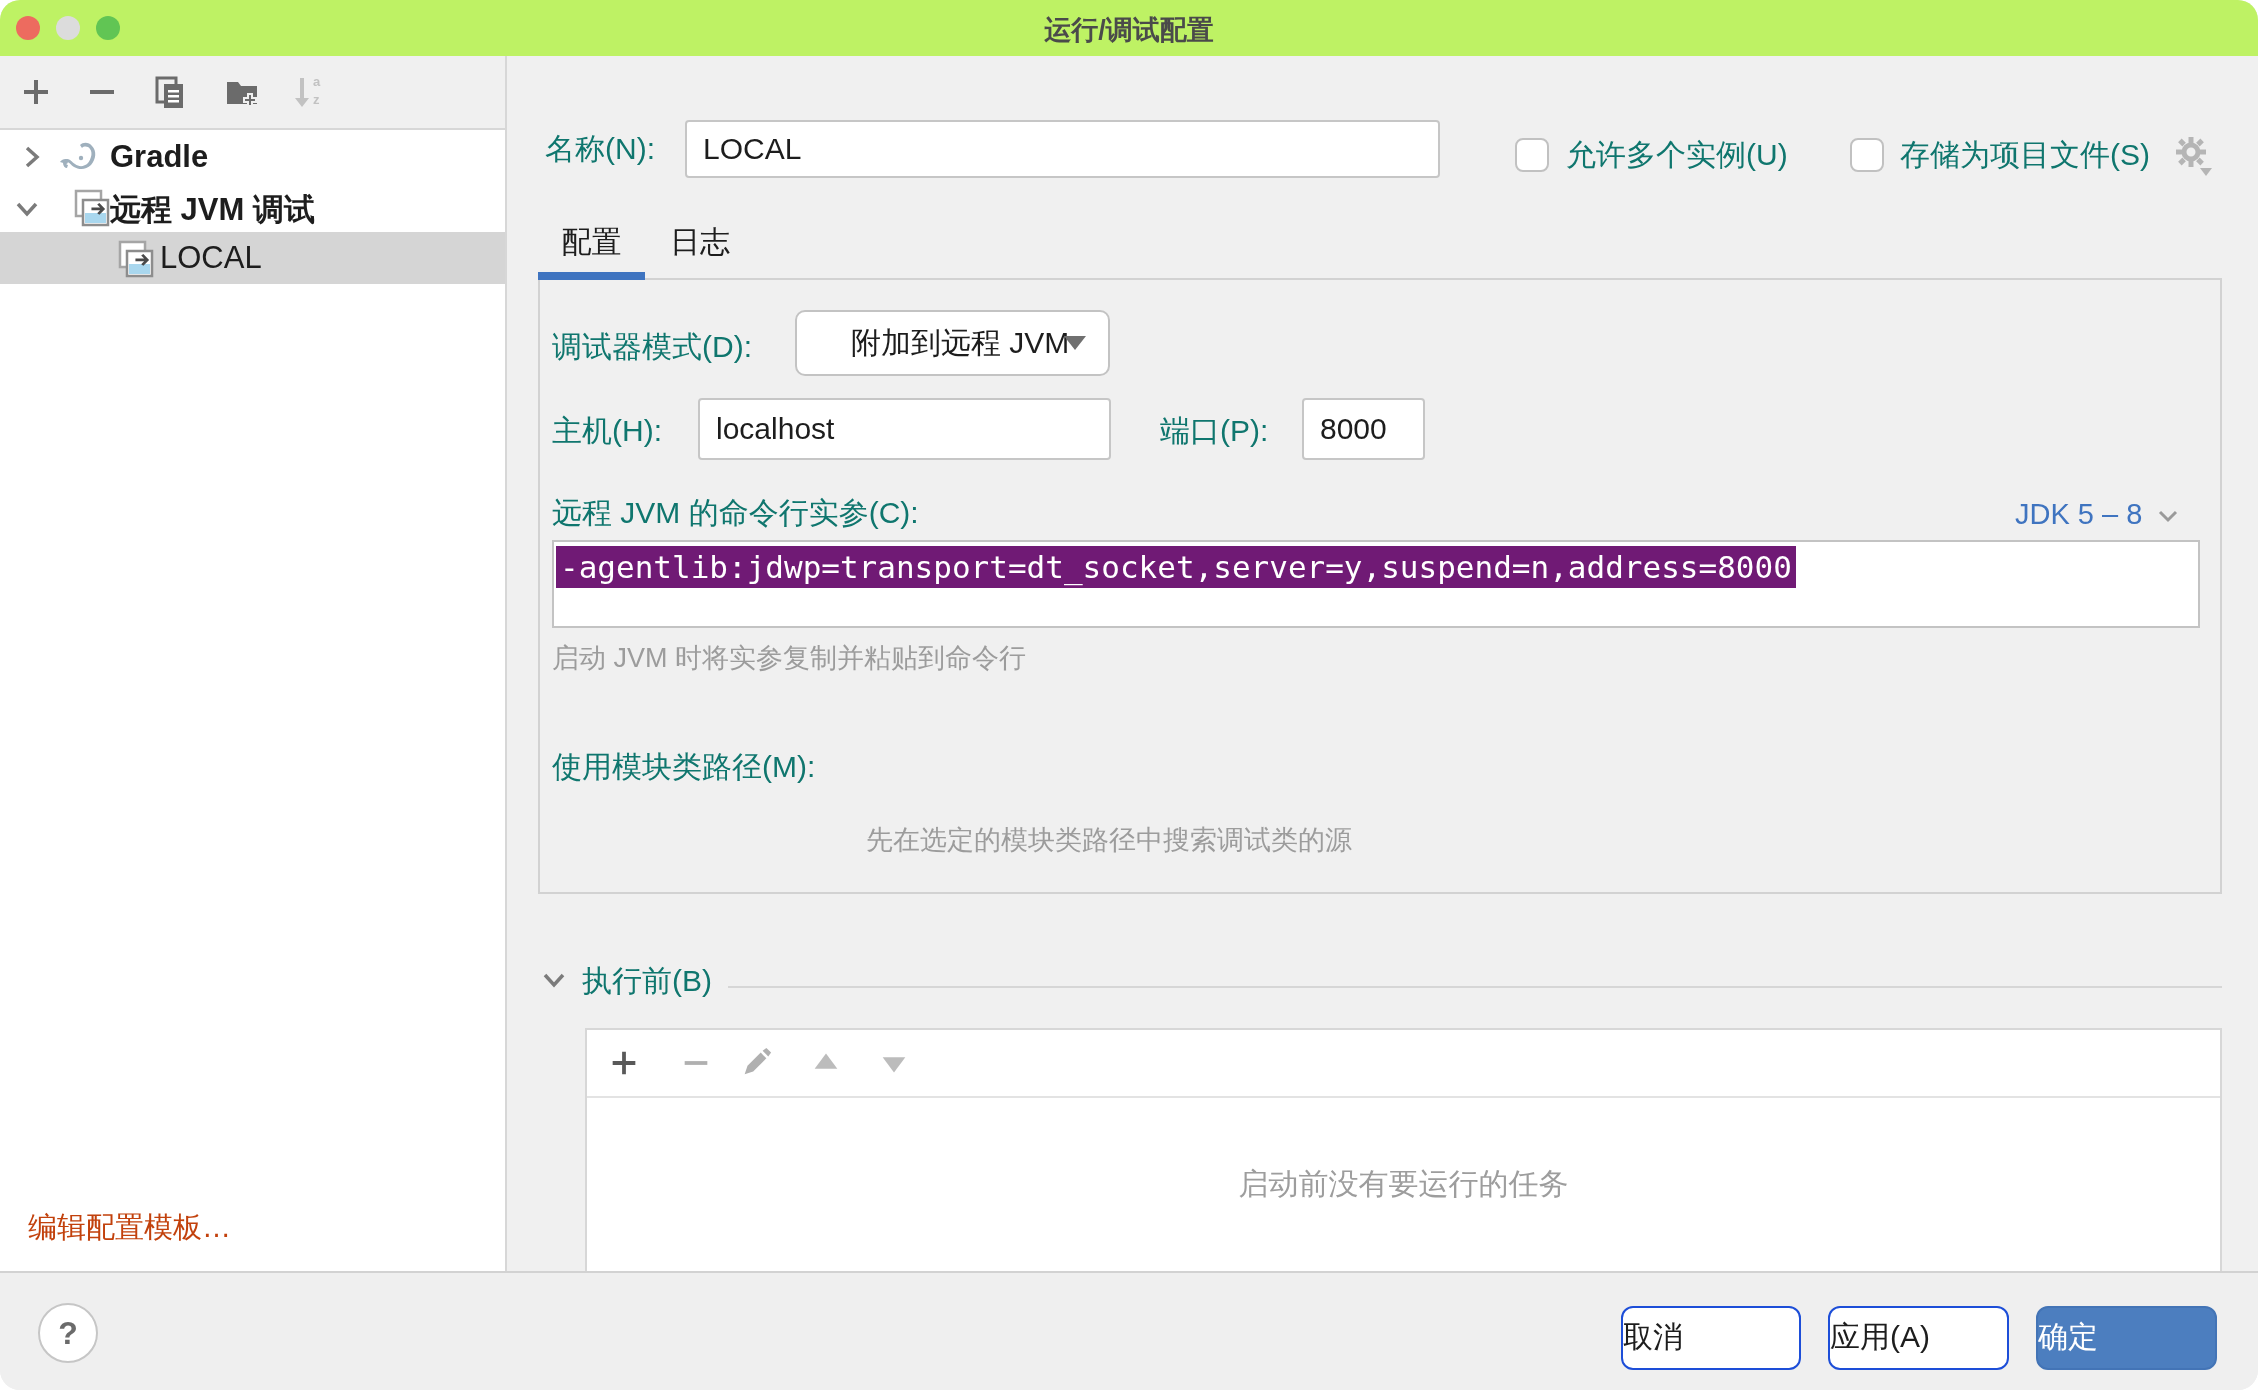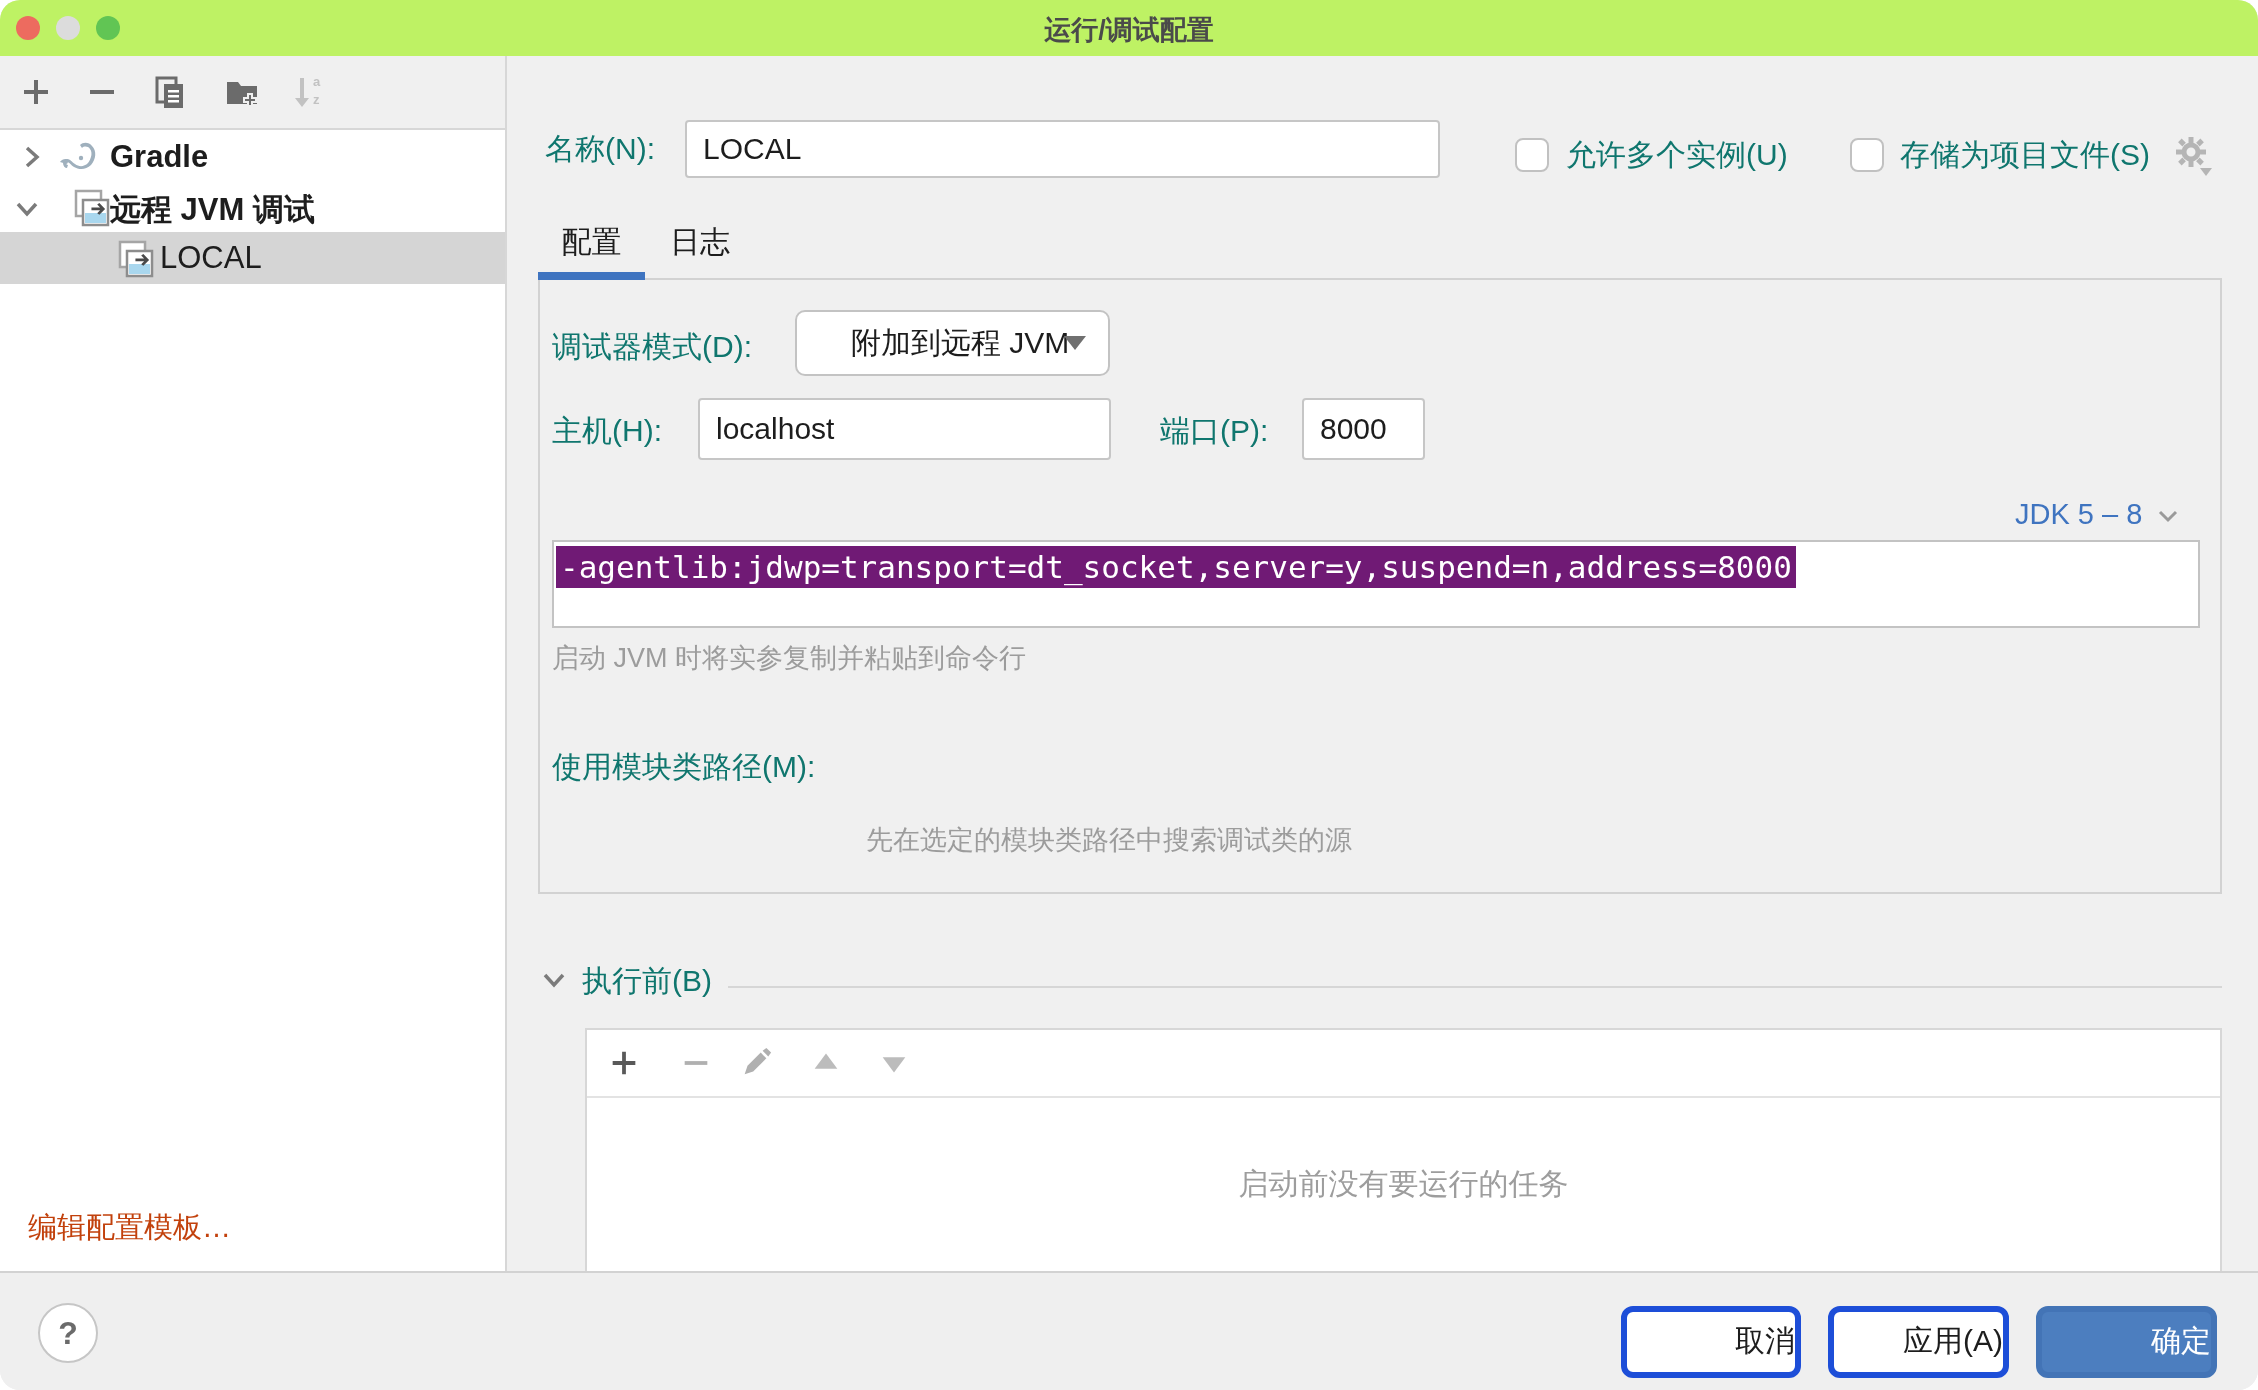--- a/index.html
+++ b/index.html
@@ -46,22 +46,22 @@
   .arrow-dn{width:0;height:0;border-left:11px solid transparent;border-right:11px solid transparent;
     border-top:14px solid #707070;position:absolute;right:22px;top:50%;margin-top:-7px;}
   .tab{position:absolute;top:212px;height:60px;font-size:30px;text-align:center;line-height:60px;cursor:pointer;}
   .tab-underline{position:absolute;top:272px;height:8px;background:#3f74c0;z-index:3;}
   .panel{position:absolute;border:2px solid #d2d2d2;box-sizing:border-box;}
   .sel-text{
     display:inline-block;background:#701a75;color:#ffffff;
     font-family:"DejaVu Sans Mono","Liberation Mono",monospace;font-size:31px;
     padding:3px 4px;white-space:nowrap;
   }
-  .btn{position:absolute;height:72px;box-sizing:border-box;border:6px solid #1d4ed8;background:#ffffff;
-    border-radius:12px;font-size:30px;text-align:right;line-height:58px;cursor:pointer;}
+  .btn{position:absolute;height:64px;box-sizing:border-box;border:2px solid #1d4ed8;background:#ffffff;
+    border-radius:12px;font-size:30px;text-align:left;line-height:58px;cursor:pointer;}
   .btn.primary{background:#4c7ebf;border-color:#4374b6;color:#ffffff;}
   .help-circle{position:absolute;width:60px;height:60px;border-radius:50%;background:#ffffff;
     border:2px solid #c6c6c6;box-sizing:border-box;text-align:center;line-height:56px;
     font-size:32px;font-weight:bold;color:#6b6b6b;cursor:pointer;}
   .h-divider{position:absolute;left:0;right:0;height:2px;background:#d2d2d2;}
 </style>
 </head>
 <body>
 
 <div class="window">
@@ -173,20 +173,21 @@
     <span class="ctext">附加到远程 JVM</span>
     <span class="arrow-dn"></span>
   </div>
 
   <div class="abs lbl" style="left:552px;top:412px">主机(H):</div>
   <input class="txtinput" style="left: 698px; top: 398px; width: 413px; height: 62px;" value="localhost">
 
   <div class="abs lbl" style="left:1160px;top:412px">端口(P):</div>
   <input class="txtinput" style="left: 1302px; top: 398px; width: 123px; height: 62px;" value="8000">
 
+  <div class="abs lbl" style="left:552px;top:494px">远程 JVM 的命令行实参(C):</div>
   <div class="abs" style="left:2015px;top:498px;font-size:29px;color:#3f74c0;white-space:nowrap">
     <span>JDK 5 – 8</span>
     <svg style="width:24px;height:20px;vertical-align:middle;margin-left:6px" viewBox="0 0 24 20">
       <path d="M4 6l8 8 8-8" fill="none" stroke="#9a9a9a" stroke-width="3"></path>
     </svg>
   </div>
 
   <div class="abs" style="left:552px;top:540px;width:1648px;height:88px;background:#ffffff;border:2px solid #c3c3c3;box-sizing:border-box;padding:4px 2px">
     <span class="sel-text">-agentlib:jdwp=transport=dt_socket,server=y,suspend=n,address=8000</span>
   </div>

